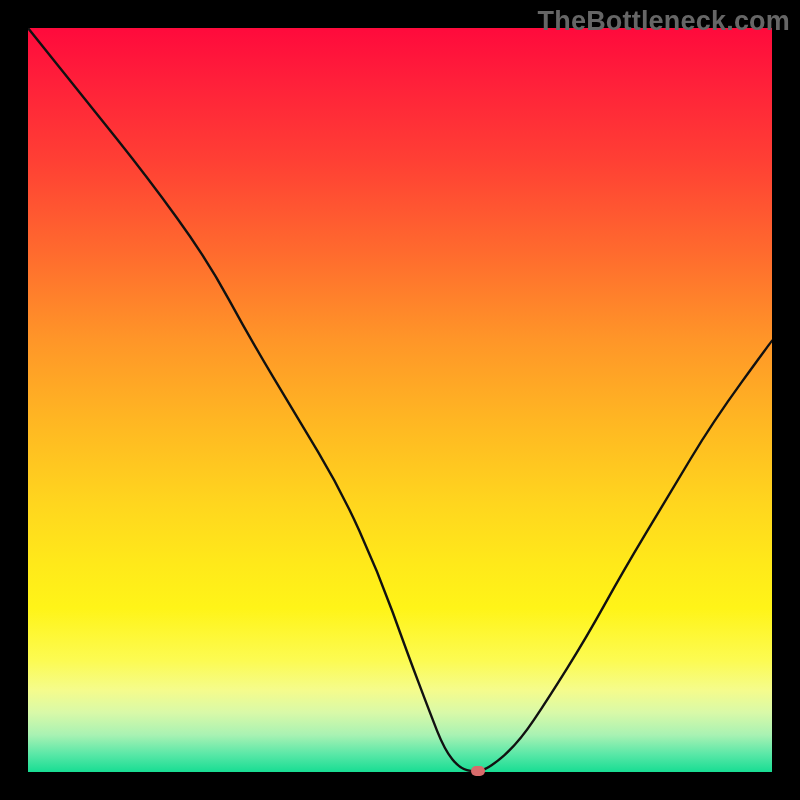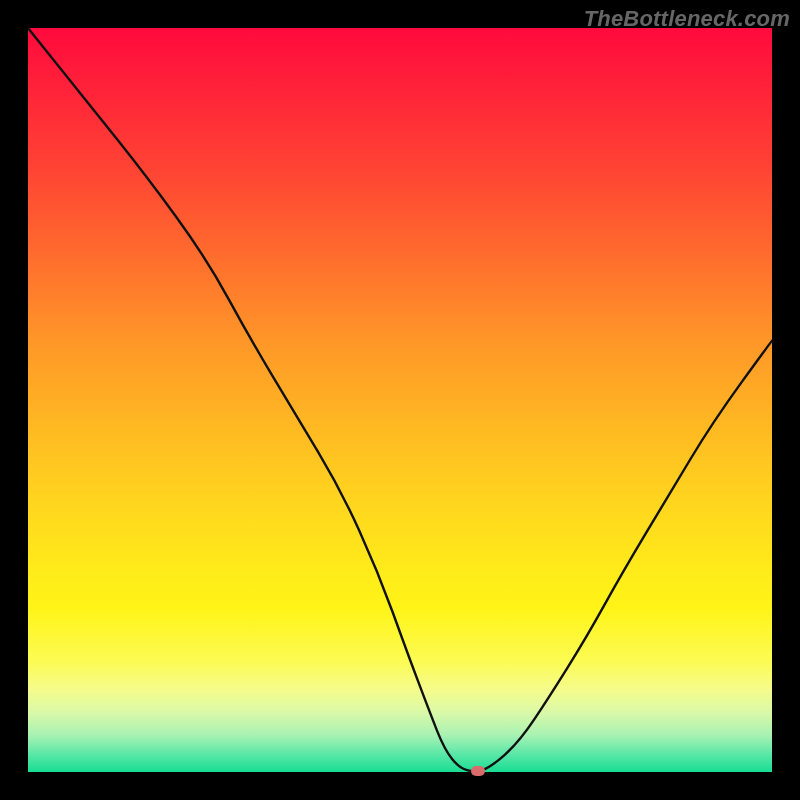--- a/index.html
+++ b/index.html
@@ -8,26 +8,25 @@
     position: relative;
     width: 800px;
     height: 800px;
     background: #000;
   }
   .watermark {
     position: absolute;
     top: 6px;
     right: 10px;
     font-family: Arial, Helvetica, sans-serif;
-    font-size: 22px;
+    font-size: 27px;
     font-weight: 600;
     color: #666;
     letter-spacing: 0.2px;
     z-index: 5;
-    font-style: italic;
   }
   .plot {
     position: absolute;
     left: 28px;
     top: 28px;
     width: 744px;
     height: 744px;
   }
   .gradient {
     position: absolute;

